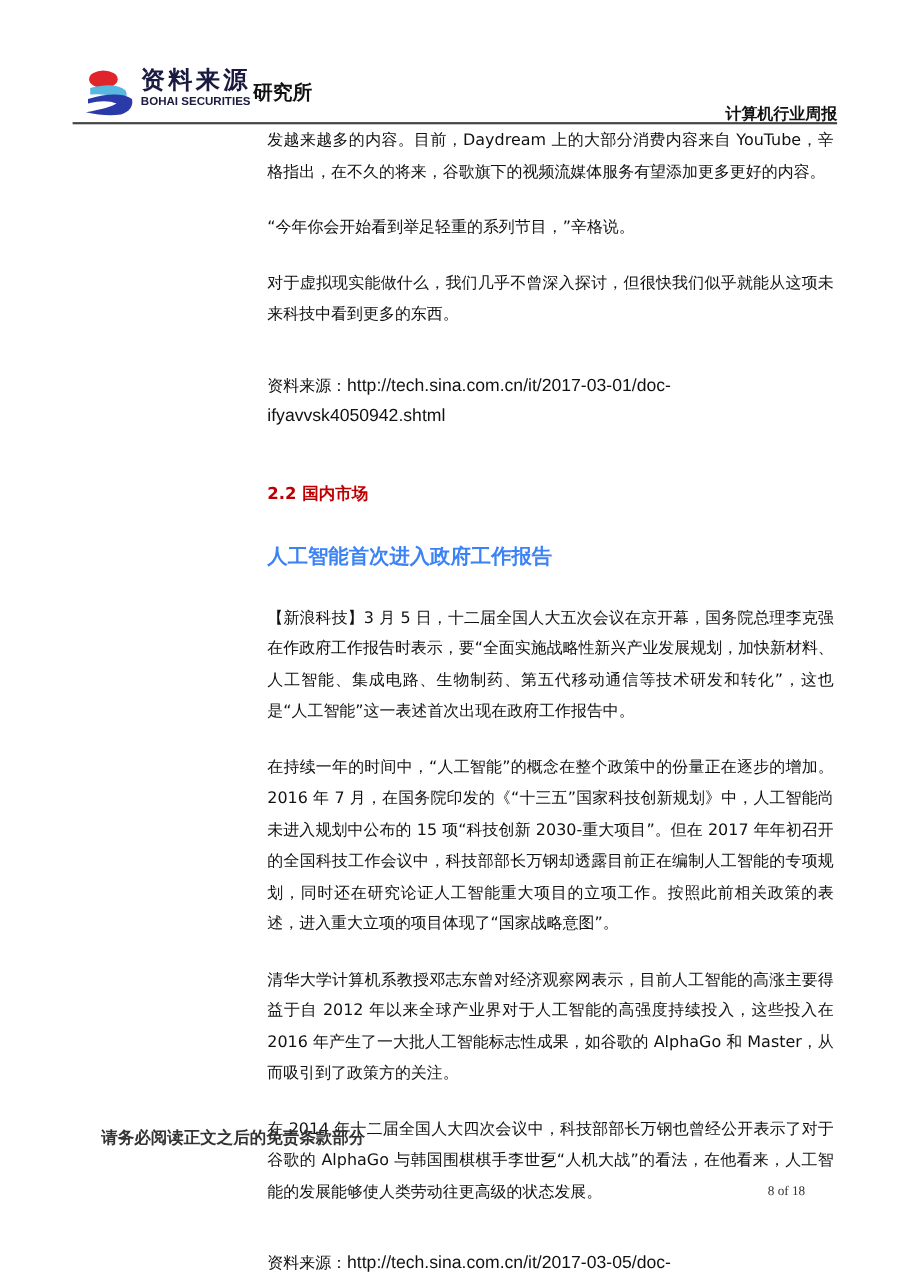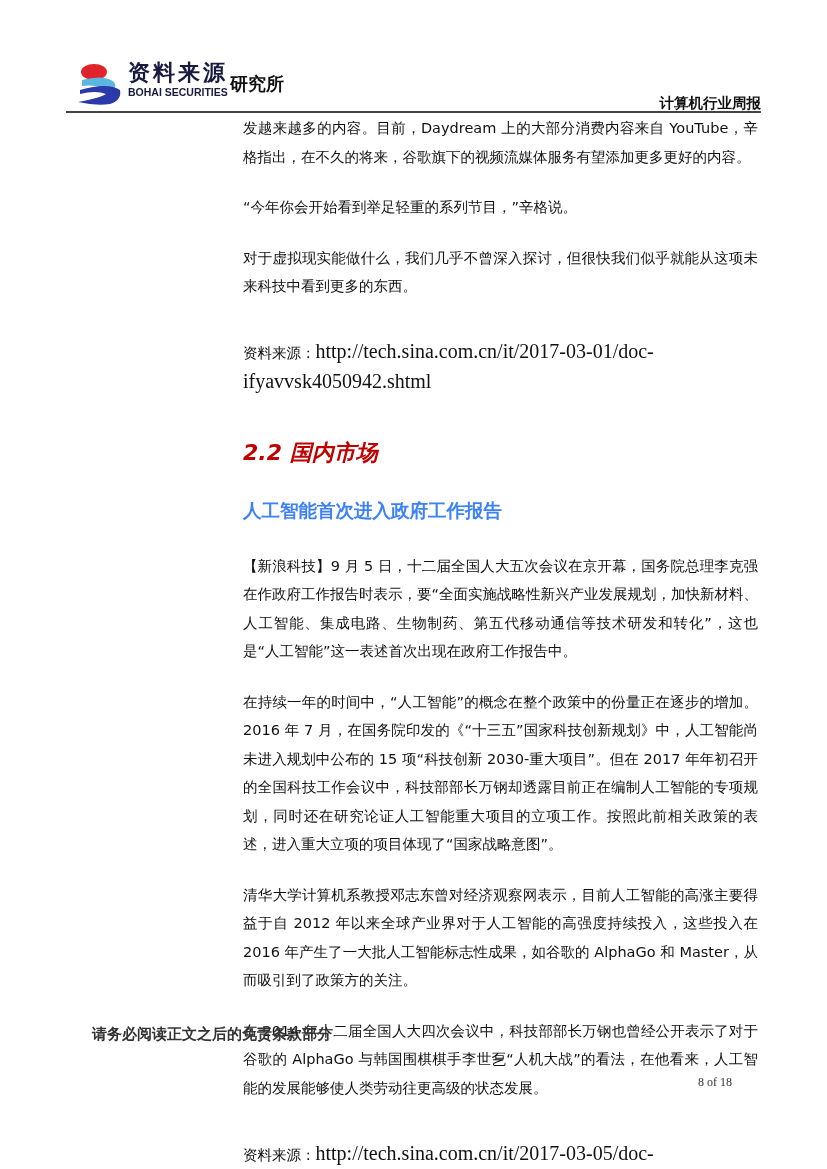--- a/index.html
+++ b/index.html
@@ -13,26 +13,26 @@
   .logo-inst { position: absolute; left: 230px; top: 72px; font-size: 18px; font-weight: bold;
                color: #111; font-family: "DejaVu Sans", sans-serif; }
   .report-title { position: absolute; right: 66px; top: 94px; font-size: 14.5px; font-weight: bold;
                   font-family: "DejaVu Sans", sans-serif; color: #111; text-align: center; }
   .header-rule { position: absolute; left: 66px; right: 66px; top: 111px; height: 0;
                  border-top: 2px solid #444; }
   .content { position: absolute; left: 243px; width: 515px; top: 114px; }
   .p { font-size: 14.5px; line-height: 28.5px; margin: 0; text-align: justify;
        font-family: "DejaVu Sans", sans-serif; color: #111; }
   .gap { height: 22px; }
-  .h2 { color: #c00000; font-weight: bold; font-size: 22px; margin: 0;
-        font-family: "DejaVu Sans", sans-serif; line-height: 30px; font-style: italic; }
+  .h2 { color: #c00000; font-weight: bold; font-size: 15px; margin: 0;
+        font-family: "DejaVu Sans", sans-serif; line-height: 30px; }
   .h3 { color: #3b82f6; font-weight: bold; font-size: 18.5px; margin: 0;
         font-family: "DejaVu Serif", serif; line-height: 30px; }
   .source { font-size: 14.5px; line-height: 28px; font-family: "DejaVu Sans", sans-serif; }
-  .source .url { font-family: Liberation Serif, serif; font-size: 20px; }
+  .source .url { font-family: Liberation Sans, sans-serif; font-size: 16px; }
   .footer-left { position: absolute; left: 92px; top: 1025px; font-size: 15px; font-weight: bold;
                  font-family: Liberation Serif, serif; color: #333; }
   .footer-right { position: absolute; right: 95px; top: 1075px; font-size: 12px;
                   font-family: "Liberation Serif", serif; color: #333; }
 </style>
 </head>
 <body>
 
 <div>
   <svg class="logo" viewBox="0 0 52 46">
@@ -55,21 +55,21 @@
   <p class="p">对于虚拟现实能做什么，我们几乎不曾深入探讨，但很快我们似乎就能从这项未来科技中看到更多的东西。</p>
   <div class="gap"></div>
   <p class="source">
     <span>资料来源：</span><span class="url">http://tech.sina.com.cn/it/2017-03-01/doc-ifyavvsk4050942.shtml</span>
   </p>
   <div class="gap" style="height:26px"></div>
   <h2 class="h2">2.2 国内市场</h2>
   <div class="gap" style="height:28px"></div>
   <h3 class="h3">人工智能首次进入政府工作报告</h3>
   <div class="gap" style="height:26px"></div>
-  <p class="p">【新浪科技】9 月 5 日，十二届全国人大五次会议在京开幕，国务院总理李克强在作政府工作报告时表示，要“全面实施战略性新兴产业发展规划，加快新材料、人工智能、集成电路、生物制药、第五代移动通信等技术研发和转化”，这也是“人工智能”这一表述首次出现在政府工作报告中。</p>
+  <p class="p">【新浪科技】3 月 5 日，十二届全国人大五次会议在京开幕，国务院总理李克强在作政府工作报告时表示，要“全面实施战略性新兴产业发展规划，加快新材料、人工智能、集成电路、生物制药、第五代移动通信等技术研发和转化”，这也是“人工智能”这一表述首次出现在政府工作报告中。</p>
   <div class="gap"></div>
   <p class="p">在持续一年的时间中，“人工智能”的概念在整个政策中的份量正在逐步的增加。2016 年 7 月，在国务院印发的《“十三五”国家科技创新规划》中，人工智能尚未进入规划中公布的 15 项“科技创新 2030-重大项目”。但在 2017 年年初召开的全国科技工作会议中，科技部部长万钢却透露目前正在编制人工智能的专项规划，同时还在研究论证人工智能重大项目的立项工作。按照此前相关政策的表述，进入重大立项的项目体现了“国家战略意图”。</p>
   <div class="gap"></div>
   <p class="p">清华大学计算机系教授邓志东曾对经济观察网表示，目前人工智能的高涨主要得益于自 2012 年以来全球产业界对于人工智能的高强度持续投入，这些投入在 2016 年产生了一大批人工智能标志性成果，如谷歌的 AlphaGo 和 Master，从而吸引到了政策方的关注。</p>
   <div class="gap"></div>
   <p class="p">在 2014 年十二届全国人大四次会议中，科技部部长万钢也曾经公开表示了对于谷歌的 AlphaGo 与韩国围棋棋手李世乭“人机大战”的看法，在他看来，人工智能的发展能够使人类劳动往更高级的状态发展。</p>
   <div class="gap"></div>
   <p class="source">
     <span>资料来源：</span><span class="url">http://tech.sina.com.cn/it/2017-03-05/doc-ifycaafp1907318.shtml</span>
   </p>

